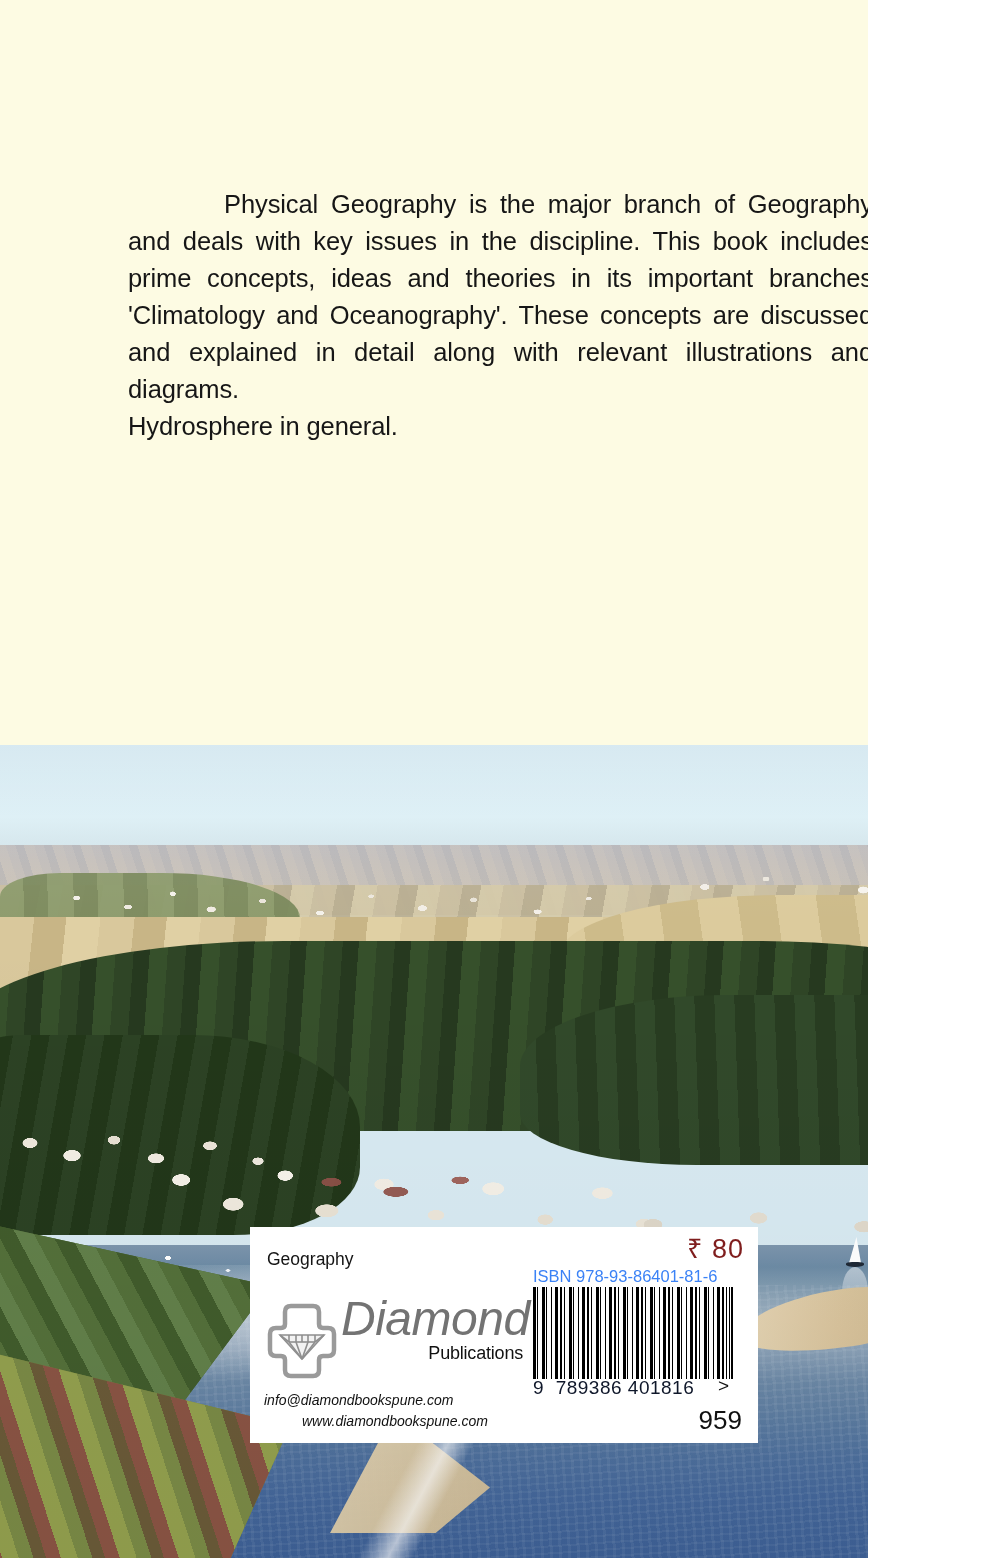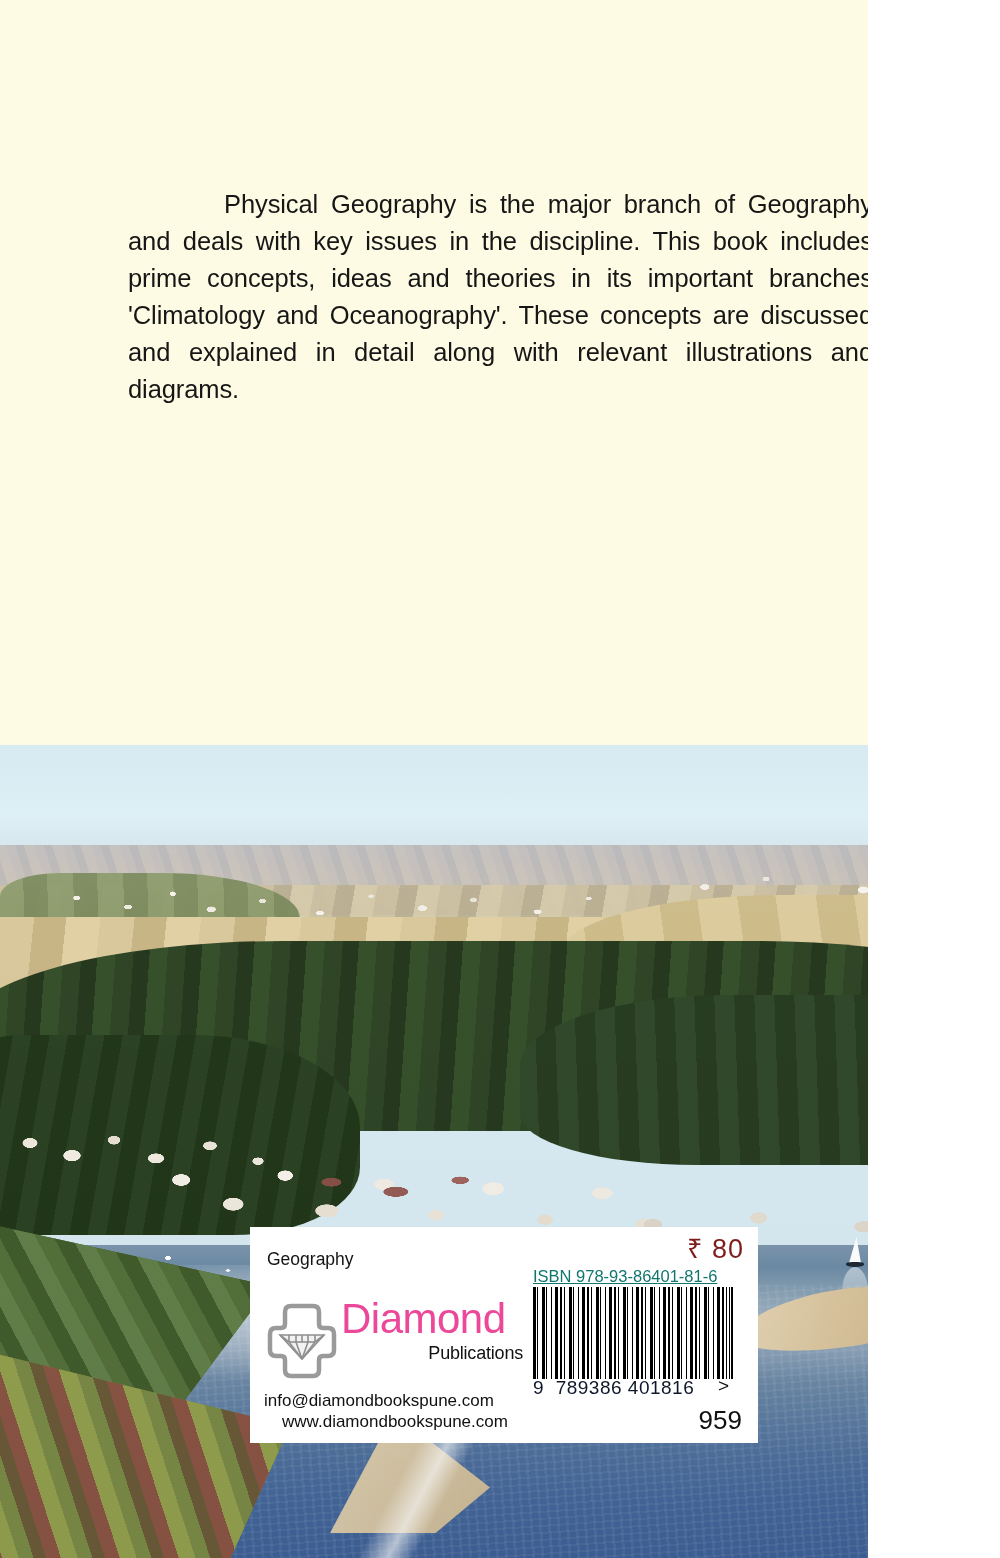--- a/index.html
+++ b/index.html
@@ -332,23 +332,22 @@
     position: absolute;
     right: 14px; top: 2px;
     font-size: 27px;
     color: #7f1d1d;
     letter-spacing: 1px;
   }
   .isbn-text {
     position: absolute;
     left: 283px; top: 40px;
     font-size: 16.5px;
-    color: #0f766e;
+    color: #3b82f6;
     white-space: nowrap;
-    text-decoration: underline;
   }
   .barcode {
     position: absolute;
     left: 283px; top: 60px;
     width: 200px; height: 92px;
     background: #ffffff;
   }
   .barcode .bars {
     position: absolute; inset: 0;
     background-image:
@@ -393,51 +392,54 @@
     position: absolute;
     left: 0; top: 2px;
     width: 70px; height: 78px;
   }
   .logo-text {
     position: absolute;
     left: 74px; top: -2px;
     width: 182px;
   }
   .logo-name {
-    font-size: 42px;
+    font-size: 48px;
     line-height: 42px;
-    color: #ec4899;
+    color: #737373;
     letter-spacing: -0.5px;
+    font-style: italic;
   }
   .logo-sub {
     font-size: 18px;
     line-height: 26px;
     color: #111;
     text-align: right;
     letter-spacing: -0.2px;
   }
   .contact {
     position: absolute;
     left: 14px; top: 163px;
     width: 262px;
-    font-size: 17px;
+    font-size: 14px;
     line-height: 21px;
     color: #111;
     text-align: center;
+    font-style: italic;
   }
   .contact div:first-child { text-align: left; }
   .contact div:last-child { text-align: center; }
 </style>
 </head>
 <body>
 
 <div class="page">
 
   <div class="blurb">
     <p class="indent">Physical Geography is the major branch of Geography and deals with key issues in the discipline. This book includes prime concepts, ideas and theories in its important branches 'Climatology and Oceanography'. These concepts are discussed and explained in detail along with relevant illustrations and diagrams.</p>
+    <p class="last-line">Hydrosphere  in general.</p>
   </div>
 
   <div class="photo">
     <div class="sky"></div>
     <div class="far-fields"></div>
     <div class="far-fields2"></div>
     <div class="green-patch-a"></div>
     <div class="tan-fields"></div>
     <div class="tan-right"></div>
     <div class="hamlet"></div>

